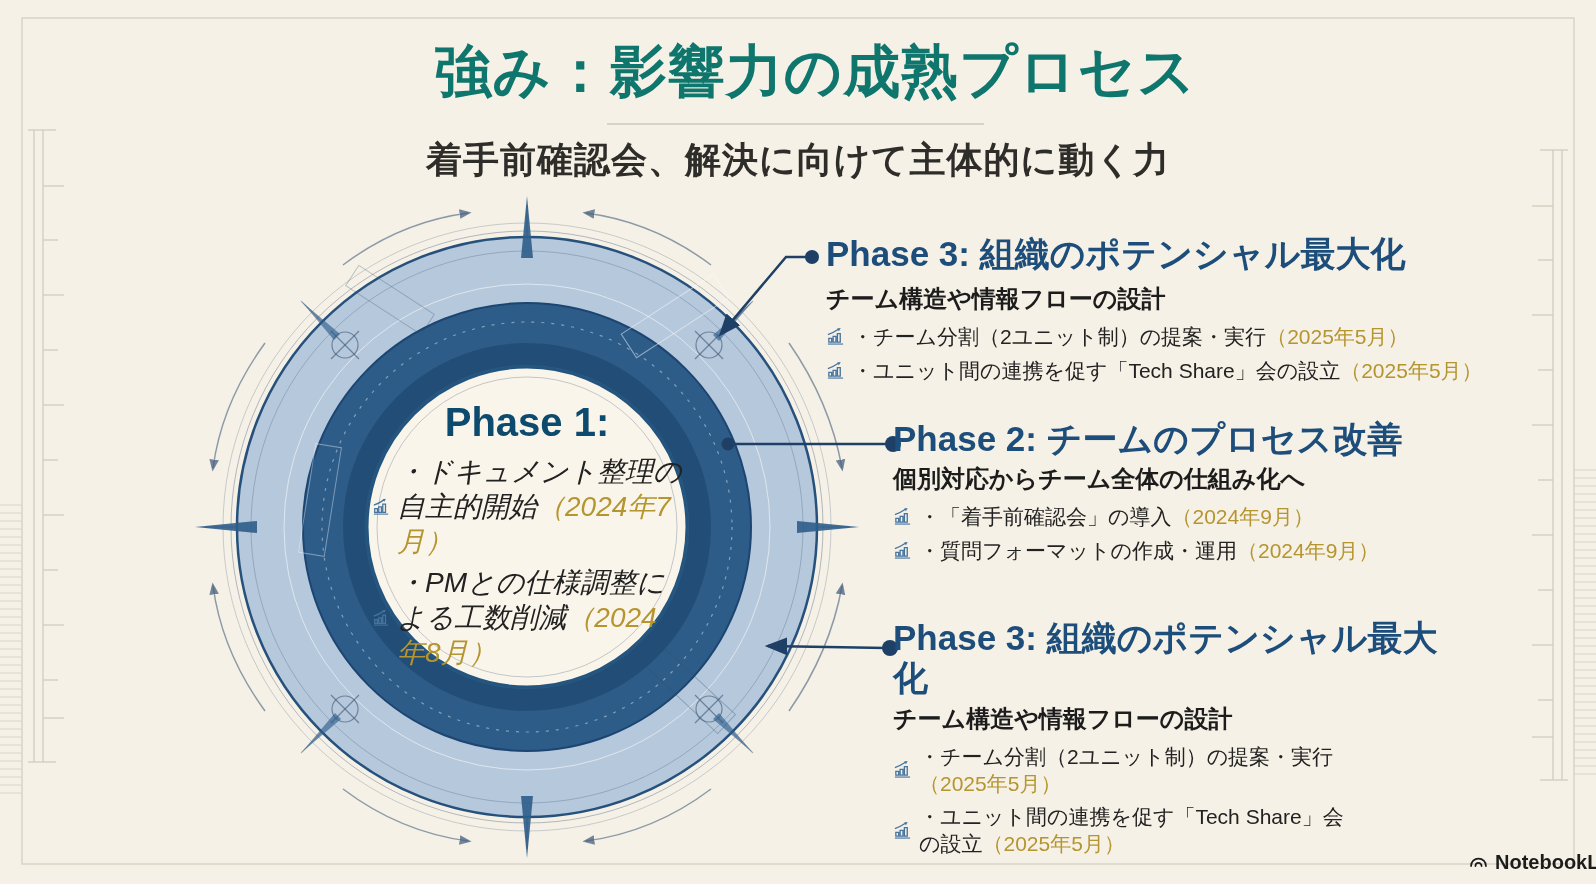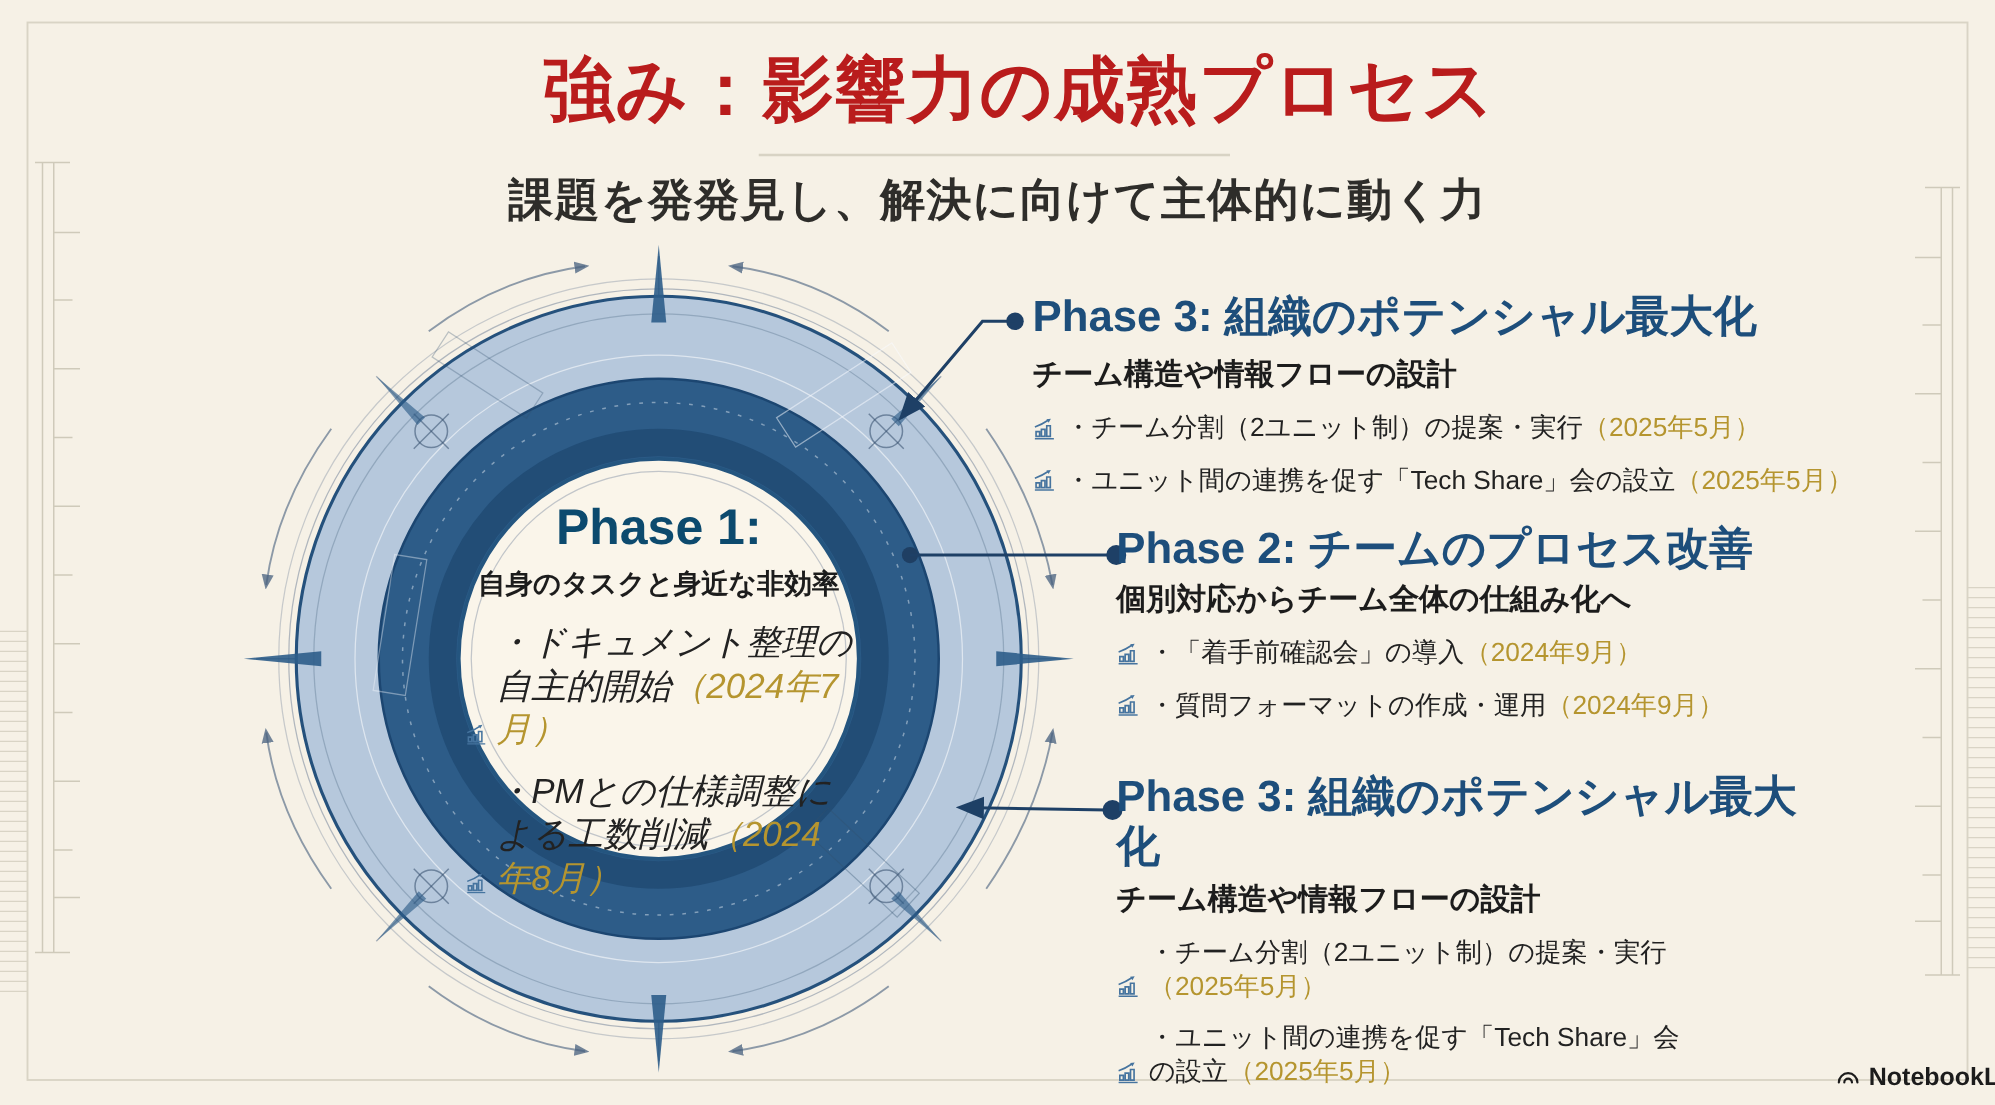--- a/index.html
+++ b/index.html
@@ -7,21 +7,21 @@
     position:relative;width:1596px;height:884px;overflow:hidden;
     background:#f6f1e6;
     font-family:"Liberation Sans","DejaVu Sans",sans-serif;
     color:#222;
   }
   .abs{position:absolute;}
   svg.scene{position:absolute;left:0;top:0;width:1596px;height:884px;}
 
   .title{
     left:0;right:0;top:34px;text-align:center;
-    font-size:57px;font-weight:800;color:#b91c1c;letter-spacing:1px;padding-left:35px;
+    font-size:57px;font-weight:800;color:#0f766e;letter-spacing:1px;padding-left:35px;
   }
   .separator{left:607px;top:123px;width:377px;height:2px;background:#d8d3c4;}
   .subtitle{
     left:0;right:0;top:136px;text-align:center;
     font-size:36px;font-weight:700;color:#2e2d2a;letter-spacing:1px;
   }
 
   
   .hub{
     left:372px;top:398px;width:310px;text-align:center;
@@ -32,21 +32,21 @@
   .hub .desc{font-size:22px;font-weight:700;color:#1c1c1c;margin-top:6px;}
   .hub .bullets{margin-top:8px;text-align:left;}
 
   
   .callout{position:absolute;}
   .callout .heading{font-size:35px;font-weight:800;color:#1d4e7b;line-height:1.15;}
   .callout .subheading{font-size:24px;font-weight:700;color:#1c1c1c;margin-top:9px;}
   .callout .bullets{margin-top:8px;}
   .callout.gap-lg .subheading{margin-top:4px;}
 
-  .bullet-row{display:flex;gap:7px;margin-bottom:6px;align-items:flex-end;margin-top:14px;}
+  .bullet-row{display:flex;gap:7px;margin-bottom:6px;align-items:center;}
   .bullet-row .bicon{flex:0 0 auto;margin-top:2px;}
   .bullet-row .btext{font-size:21px;color:#222;line-height:1.3;}
   .hub .bullet-row .btext{font-size:28px;line-height:1.25;font-style:italic;}
   .date{color:#b5952f;}
 
   .brand{
     left:1468px;top:851px;display:flex;align-items:center;gap:6px;
     font-size:20px;font-weight:700;color:#1c1c1c;
   }
 </style>
@@ -193,25 +193,24 @@
       </g>
       <g>
         <circle cx="890" cy="648" r="8" stroke="none"></circle>
         <path d="M886 648 L768 646" fill="none" marker-end="url(#ah)"></path>
       </g>
     </g>
   </svg>
 
   <div class="abs title">強み：影響力の成熟プロセス</div>
   <div class="abs separator"></div>
-  <div class="abs subtitle">課題を発発見し、解決に向けて主体的に動く力</div>
+  <div class="abs subtitle">着手前確認会、解決に向けて主体的に動く力</div>
 
   <div class="abs hub">
     <div class="phase-label">Phase 1:</div>
-    <div class="desc">自身のタスクと身近な非効率</div>
     <div class="bullets">
       <div class="bullet-row">
         <span class="bicon">
           <svg width="18" height="18" viewBox="0 0 20 20">
               <path d="M3 17v-4h3v4zM7.5 17v-6h3v6zM12 17v-9h3v9z" fill="none" stroke="#46749f" stroke-width="1.4"></path>
               <path d="M2 9 Q8 7 13.5 3.2" fill="none" stroke="#46749f" stroke-width="1.4"></path>
               <path d="M15.5 2l-3.8.6 1.9 2.8z" fill="#46749f"></path>
               <path d="M2 19h16" stroke="#46749f" stroke-width="1.2"></path>
             </svg>
         </span>

